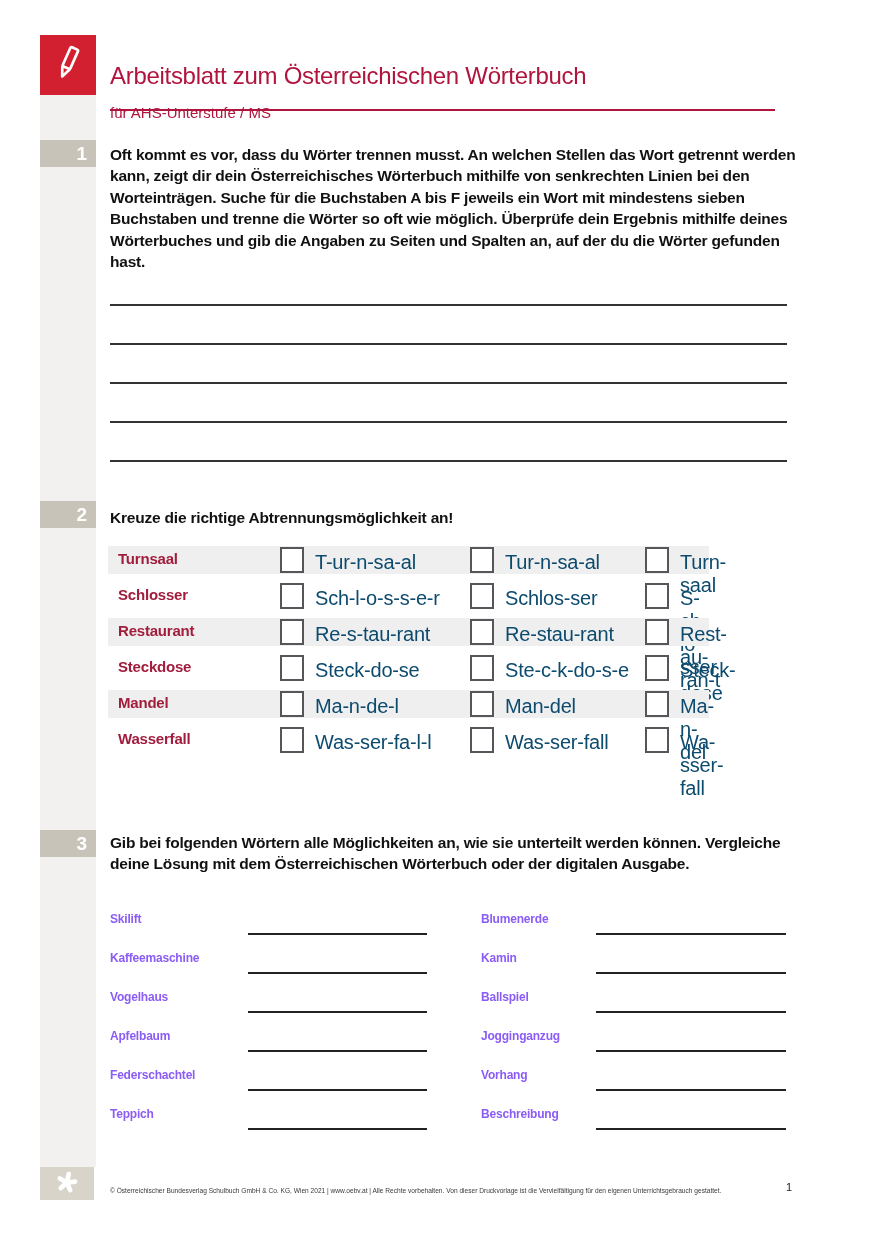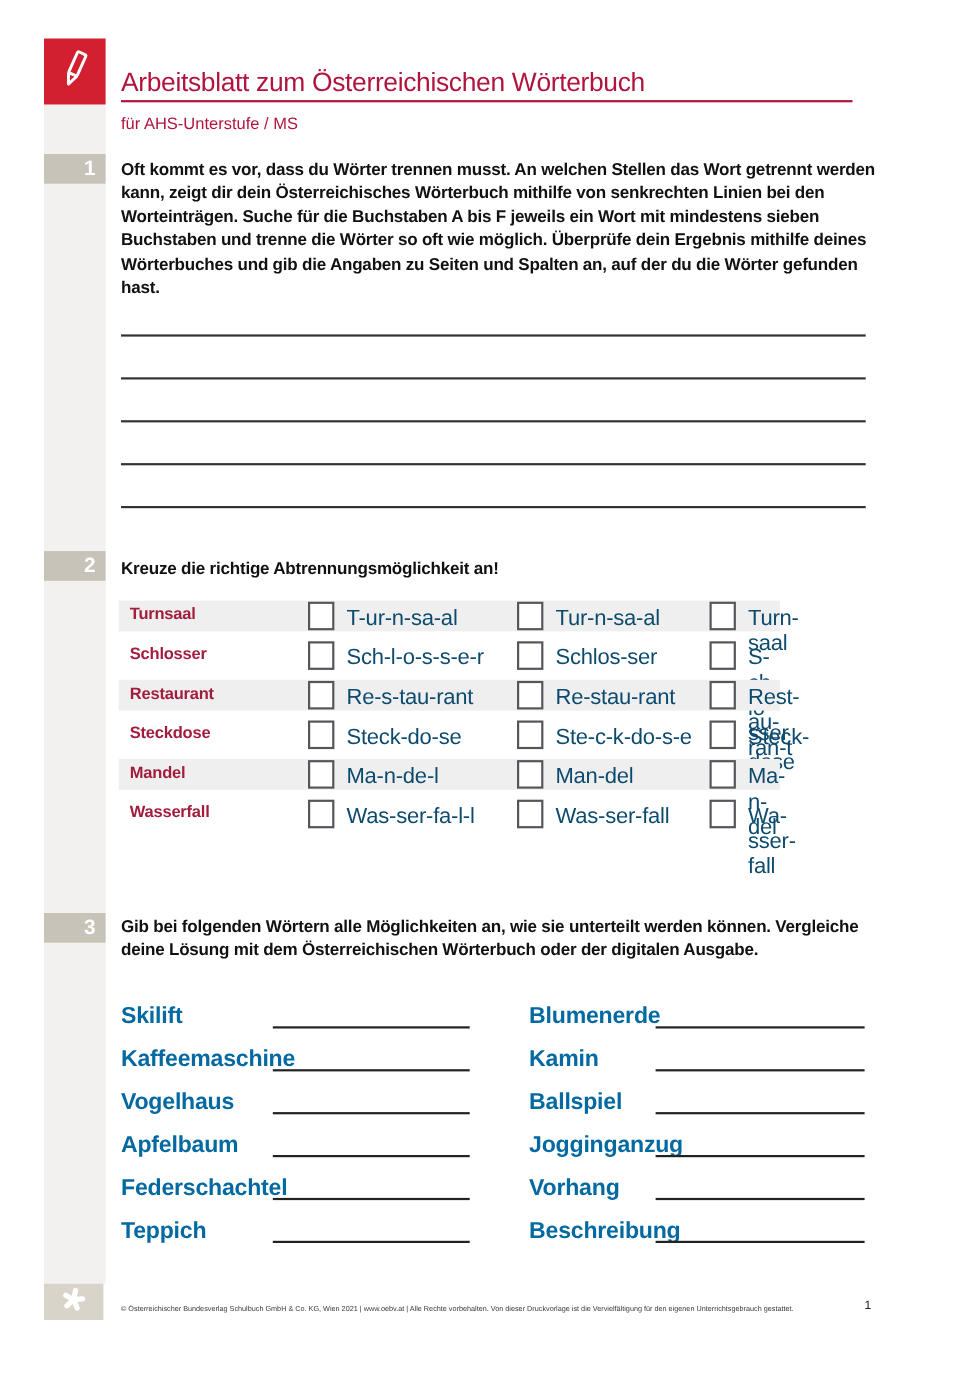--- a/index.html
+++ b/index.html
@@ -12,21 +12,21 @@
   .header-red-box{position:absolute;left:40px;top:35px;width:56px;height:60px;background:#d32031;
     display:flex;align-items:center;justify-content:center;}
   .num-box{position:absolute;left:40px;width:56px;height:27px;background:#c8c3b9;
     color:#ffffff;font-weight:bold;font-size:19px;line-height:27px;text-align:right;
     padding-right:9px;box-sizing:border-box;}
   .num-box.n1{top:140px;} .num-box.n2{top:501px;} .num-box.n3{top:830px;}
   .logo-box{position:absolute;left:40px;top:1167px;width:54px;height:33px;background:#d8d4c9;
     display:flex;align-items:center;justify-content:center;}
   
   .title{position:absolute;left:110px;top:62px;width:665px;
-    font-size:24px;color:#b1153e;border-bottom:2px solid #b1153e;padding-bottom:1px;
+    font-size:24px;color:#b1153e;border-bottom:2px solid #b1153e;padding-bottom:19px;
     letter-spacing:-0.3px;}
   .subtitle{position:absolute;left:110px;top:104px;font-size:15px;color:#b1153e;}
   
   .task-text{position:absolute;left:110px;font-weight:bold;font-size:15.5px;
     line-height:21.4px;letter-spacing:-0.2px;color:#111;}
   .t1-text{top:144px;width:688px;}
   .t2-heading{top:507px;width:600px;}
   .t3-text{top:832px;width:690px;}
   
   .answer-line{position:absolute;left:110px;width:677px;height:0;border-bottom:2px solid #333;}
@@ -35,21 +35,21 @@
   .t2-row.shaded{background:#efefef;}
   .t2-word{position:absolute;left:10px;top:4px;font-weight:bold;font-size:15px;color:#a21c3c;
     letter-spacing:-0.2px;}
   .cb{position:absolute;top:1px;width:24px;height:26px;background:#ffffff;
     border:2px solid #55565a;box-sizing:border-box;}
   .cb.c1{left:172px;} .cb.c2{left:362px;} .cb.c3{left:537px;}
   .opt{position:absolute;top:5px;font-size:20px;color:#0c4a6e;letter-spacing:-0.2px;}
   .opt.o1{left:207px;} .opt.o2{left:397px;} .opt.o3{left:572px;}
   
   .t3-row{position:absolute;left:110px;width:680px;height:26px;}
-  .t3-word{position:absolute;top:0;font-weight:bold;font-size:21px;letter-spacing:-0.2px;color:#0369a1;}
+  .t3-word{position:absolute;top:0;font-weight:bold;font-size:12px;letter-spacing:-0.2px;color:#8b5cf6;}
   .t3-word.left{left:0;} .t3-word.right{left:371px;}
   .t3-line{position:absolute;top:21px;height:0;border-bottom:2px solid #222;}
   .t3-line.left{left:138px;width:179px;} .t3-line.right{left:486px;width:190px;}
   
   .copyright{position:absolute;left:110px;top:1187px;width:665px;font-size:6.6px;color:#3a3a3a;}
   .page-number{position:absolute;left:786px;top:1181px;font-size:11px;color:#222;}
 </style>
 </head>
 <body>
 

